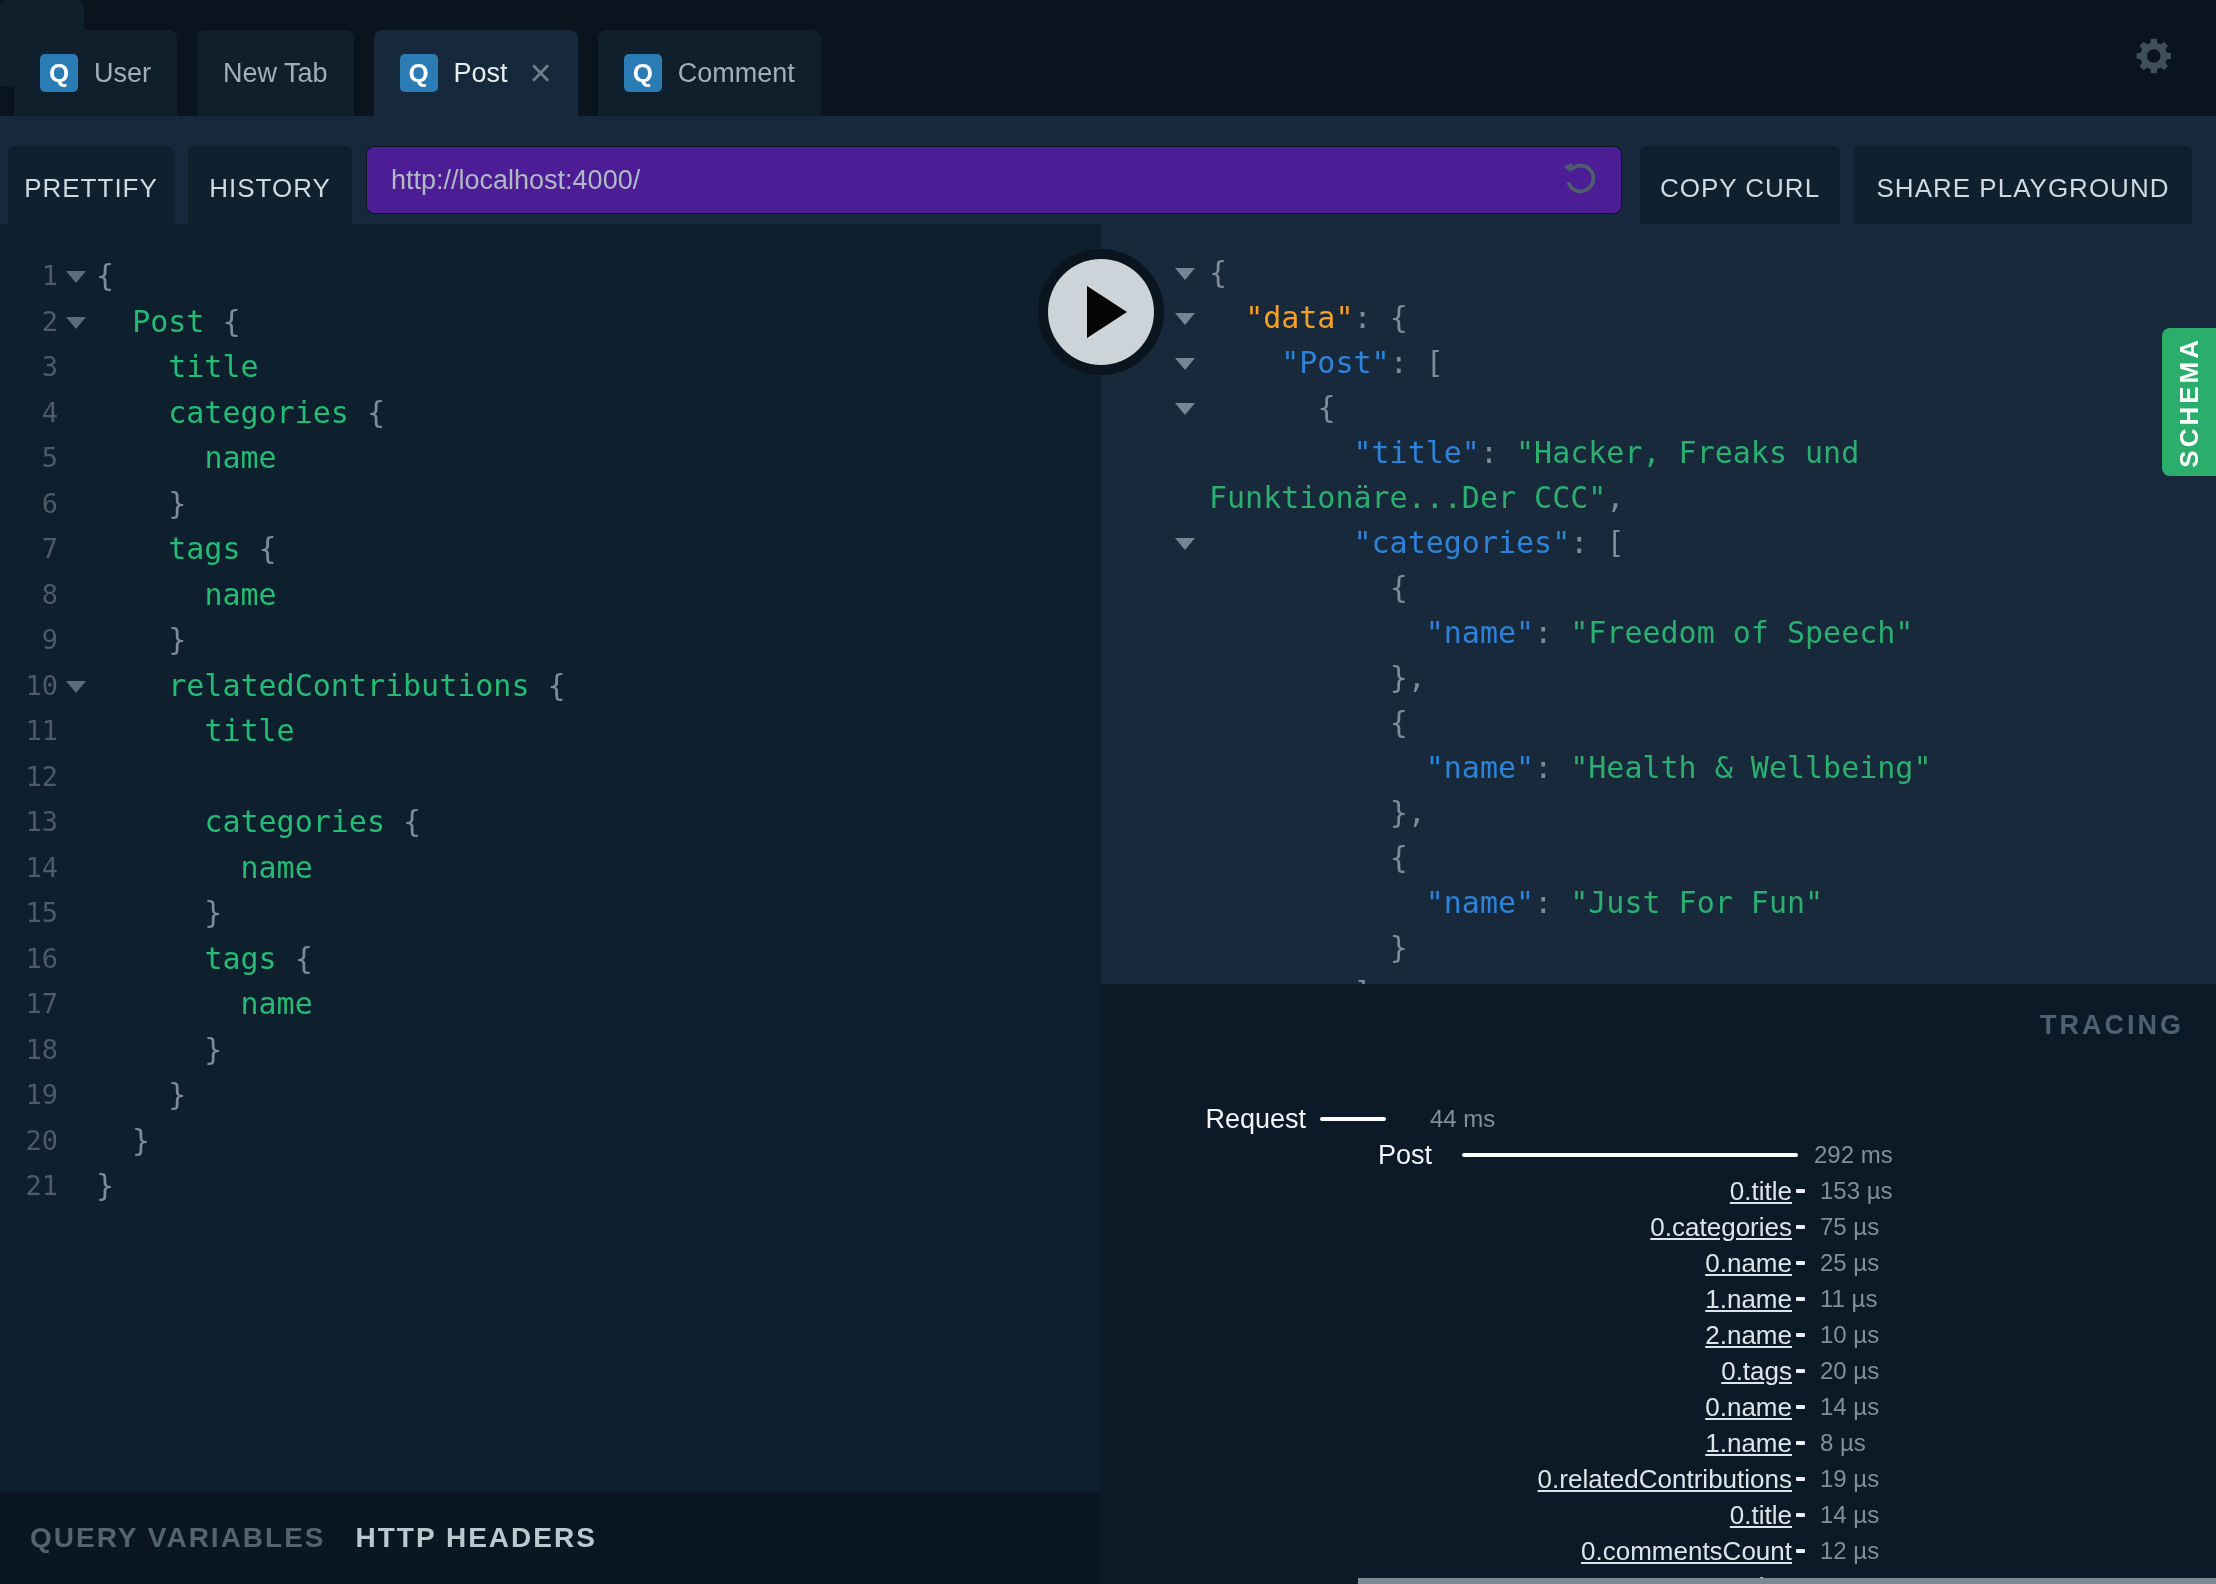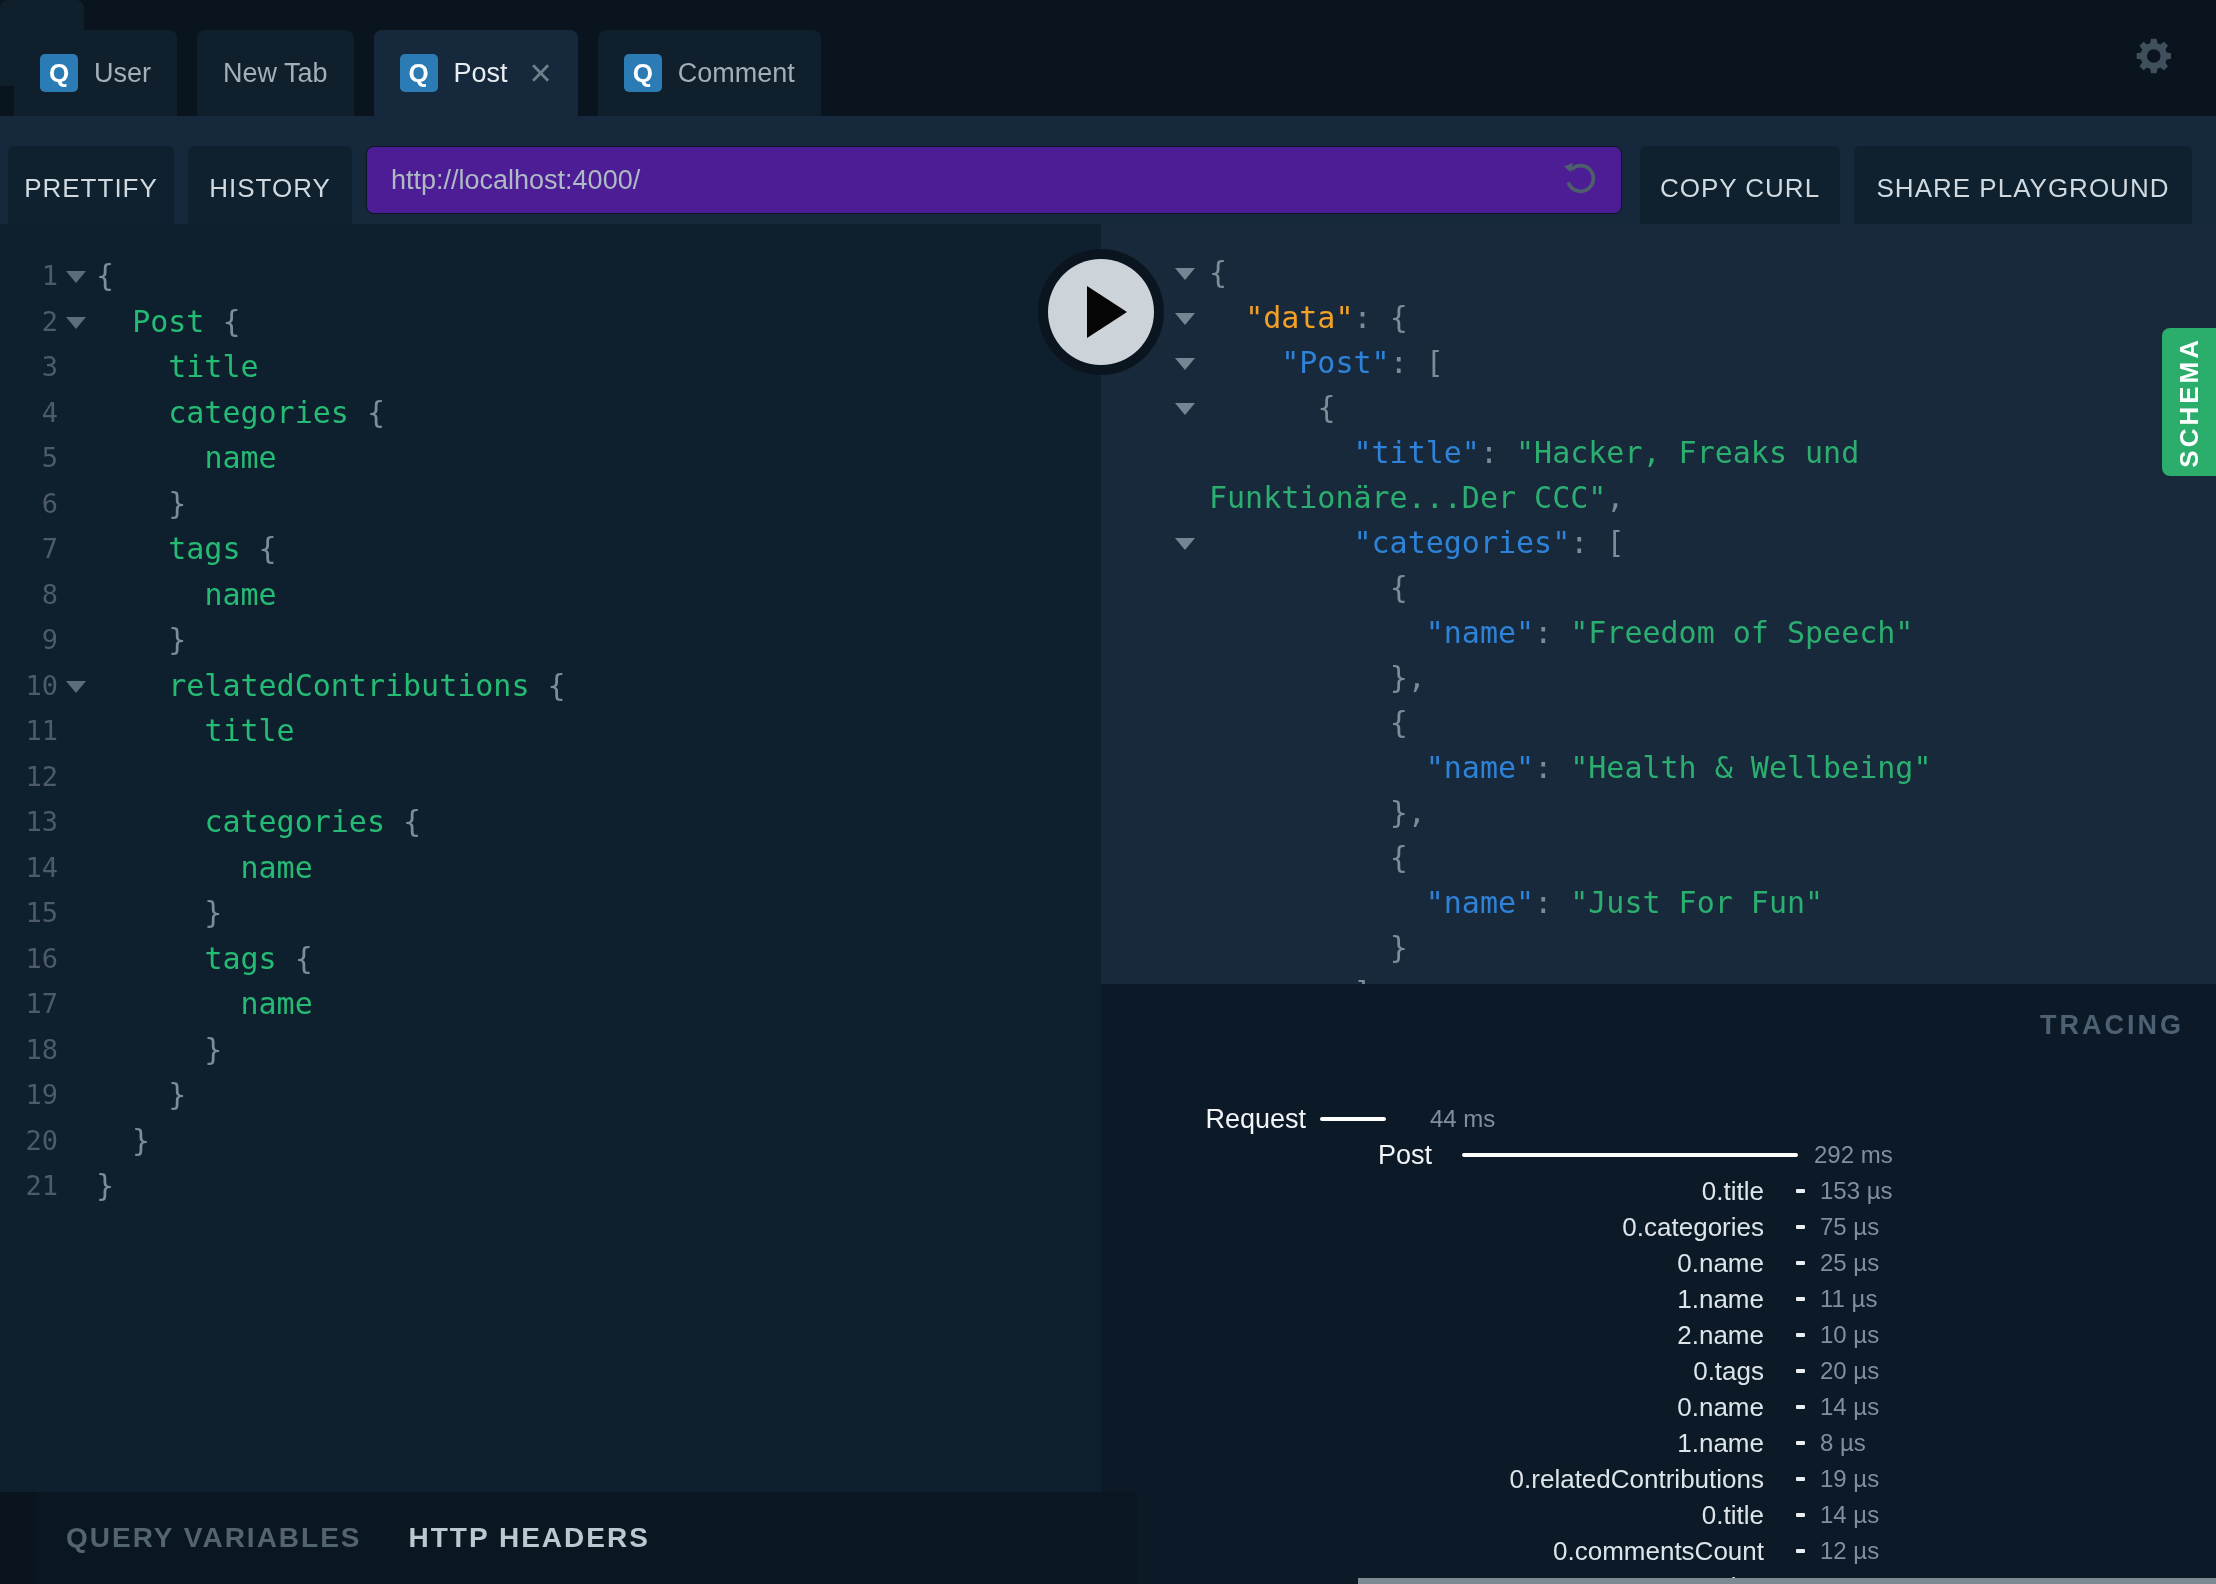--- a/index.html
+++ b/index.html
@@ -42,38 +42,38 @@
   .fold{position:absolute;width:0;height:0;border-left:10px solid transparent;border-right:10px solid transparent;
         border-top:12px solid #5c6c78;top:18px;}
   .efold{left:66px;}
   .rfold{left:74px;border-top-color:#768593;}
   .code{position:absolute;left:96px;top:0;white-space:pre;font:30px/46px "DejaVu Sans Mono",monospace;}
   .rcode{position:absolute;left:108px;top:0;white-space:pre;font:30px/45px "DejaVu Sans Mono",monospace;}
   .tok-p{color:var(--punct);} .tok-f{color:var(--field-green);} .tok-kb{color:var(--key-blue);}
   .tok-ko{color:var(--key-orange);} .tok-s{color:var(--string-green);}
   
   .footer-left{position:absolute;left:0;top:1492px;width:1101px;height:92px;background:#0a1722;
-               display:flex;align-items:center;gap:47px;padding-left:30px;margin-left:36px;}
+               display:flex;align-items:center;gap:30px;padding-left:30px;}
   .fl-item{font-size:28px;font-weight:600;letter-spacing:2px;}
   #qv{color:#53646f;} #hh{color:#bcc8d0;}
   
   .result-pane{position:absolute;left:1101px;top:224px;width:1115px;height:760px;background:#17293a;overflow:hidden;}
   .rl{position:absolute;left:0;width:100%;height:45px;}
   
   .tracing-pane{position:absolute;left:1101px;top:984px;width:1115px;height:600px;background:#0c1927;overflow:hidden;}
   .tracing-title{position:absolute;right:32px;top:26px;color:#4e6173;font-size:27px;font-weight:bold;letter-spacing:3px;}
   .trow,.treq,.tpost{position:absolute;height:36px;width:100%;}
   .treq{top:117px;} .tpost{top:153px;}
   .t-big-label{position:absolute;color:#f2f5f7;font-size:27px;line-height:36px;}
   #req-label{right:910px;} #post-label{right:784px;}
   .t-bar{position:absolute;height:4px;background:#fff;top:16px;border-radius:2px;}
   #req-bar{left:219px;width:66px;} #post-bar{left:361px;width:336px;}
   .t-big-val{position:absolute;color:#7f909d;font-size:24px;line-height:36px;}
   #req-val{left:329px;} #post-val{left:713px;}
-  .trace-label{position:absolute;right:452px;color:#dde5ea;font-size:26px;line-height:36px;white-space:nowrap;}
+  .trace-label{position:absolute;right:424px;color:#dde5ea;font-size:26px;line-height:36px;white-space:nowrap;text-decoration:underline;}
   .trace-dash{position:absolute;left:695px;top:16px;width:9px;height:4px;background:#e8eef2;border-radius:1px;}
   .trace-val{position:absolute;left:719px;color:#7f909d;font-size:24px;line-height:36px;white-space:nowrap;}
   .h-scrollbar{position:absolute;left:257px;top:594px;width:858px;height:6px;background:#7d8a94;}
   
   .schema-tab{position:absolute;left:2162px;top:328px;width:54px;height:148px;background:var(--schema-green);
               border-radius:8px 0 0 8px;display:flex;align-items:center;justify-content:center;cursor:pointer;}
   .schema-tab span{writing-mode:vertical-rl;transform:rotate(180deg);color:#fff;font-size:26px;
                    font-weight:bold;letter-spacing:3px;}
   
   .play-button{position:absolute;left:1038px;top:249px;width:126px;height:126px;border-radius:50%;

